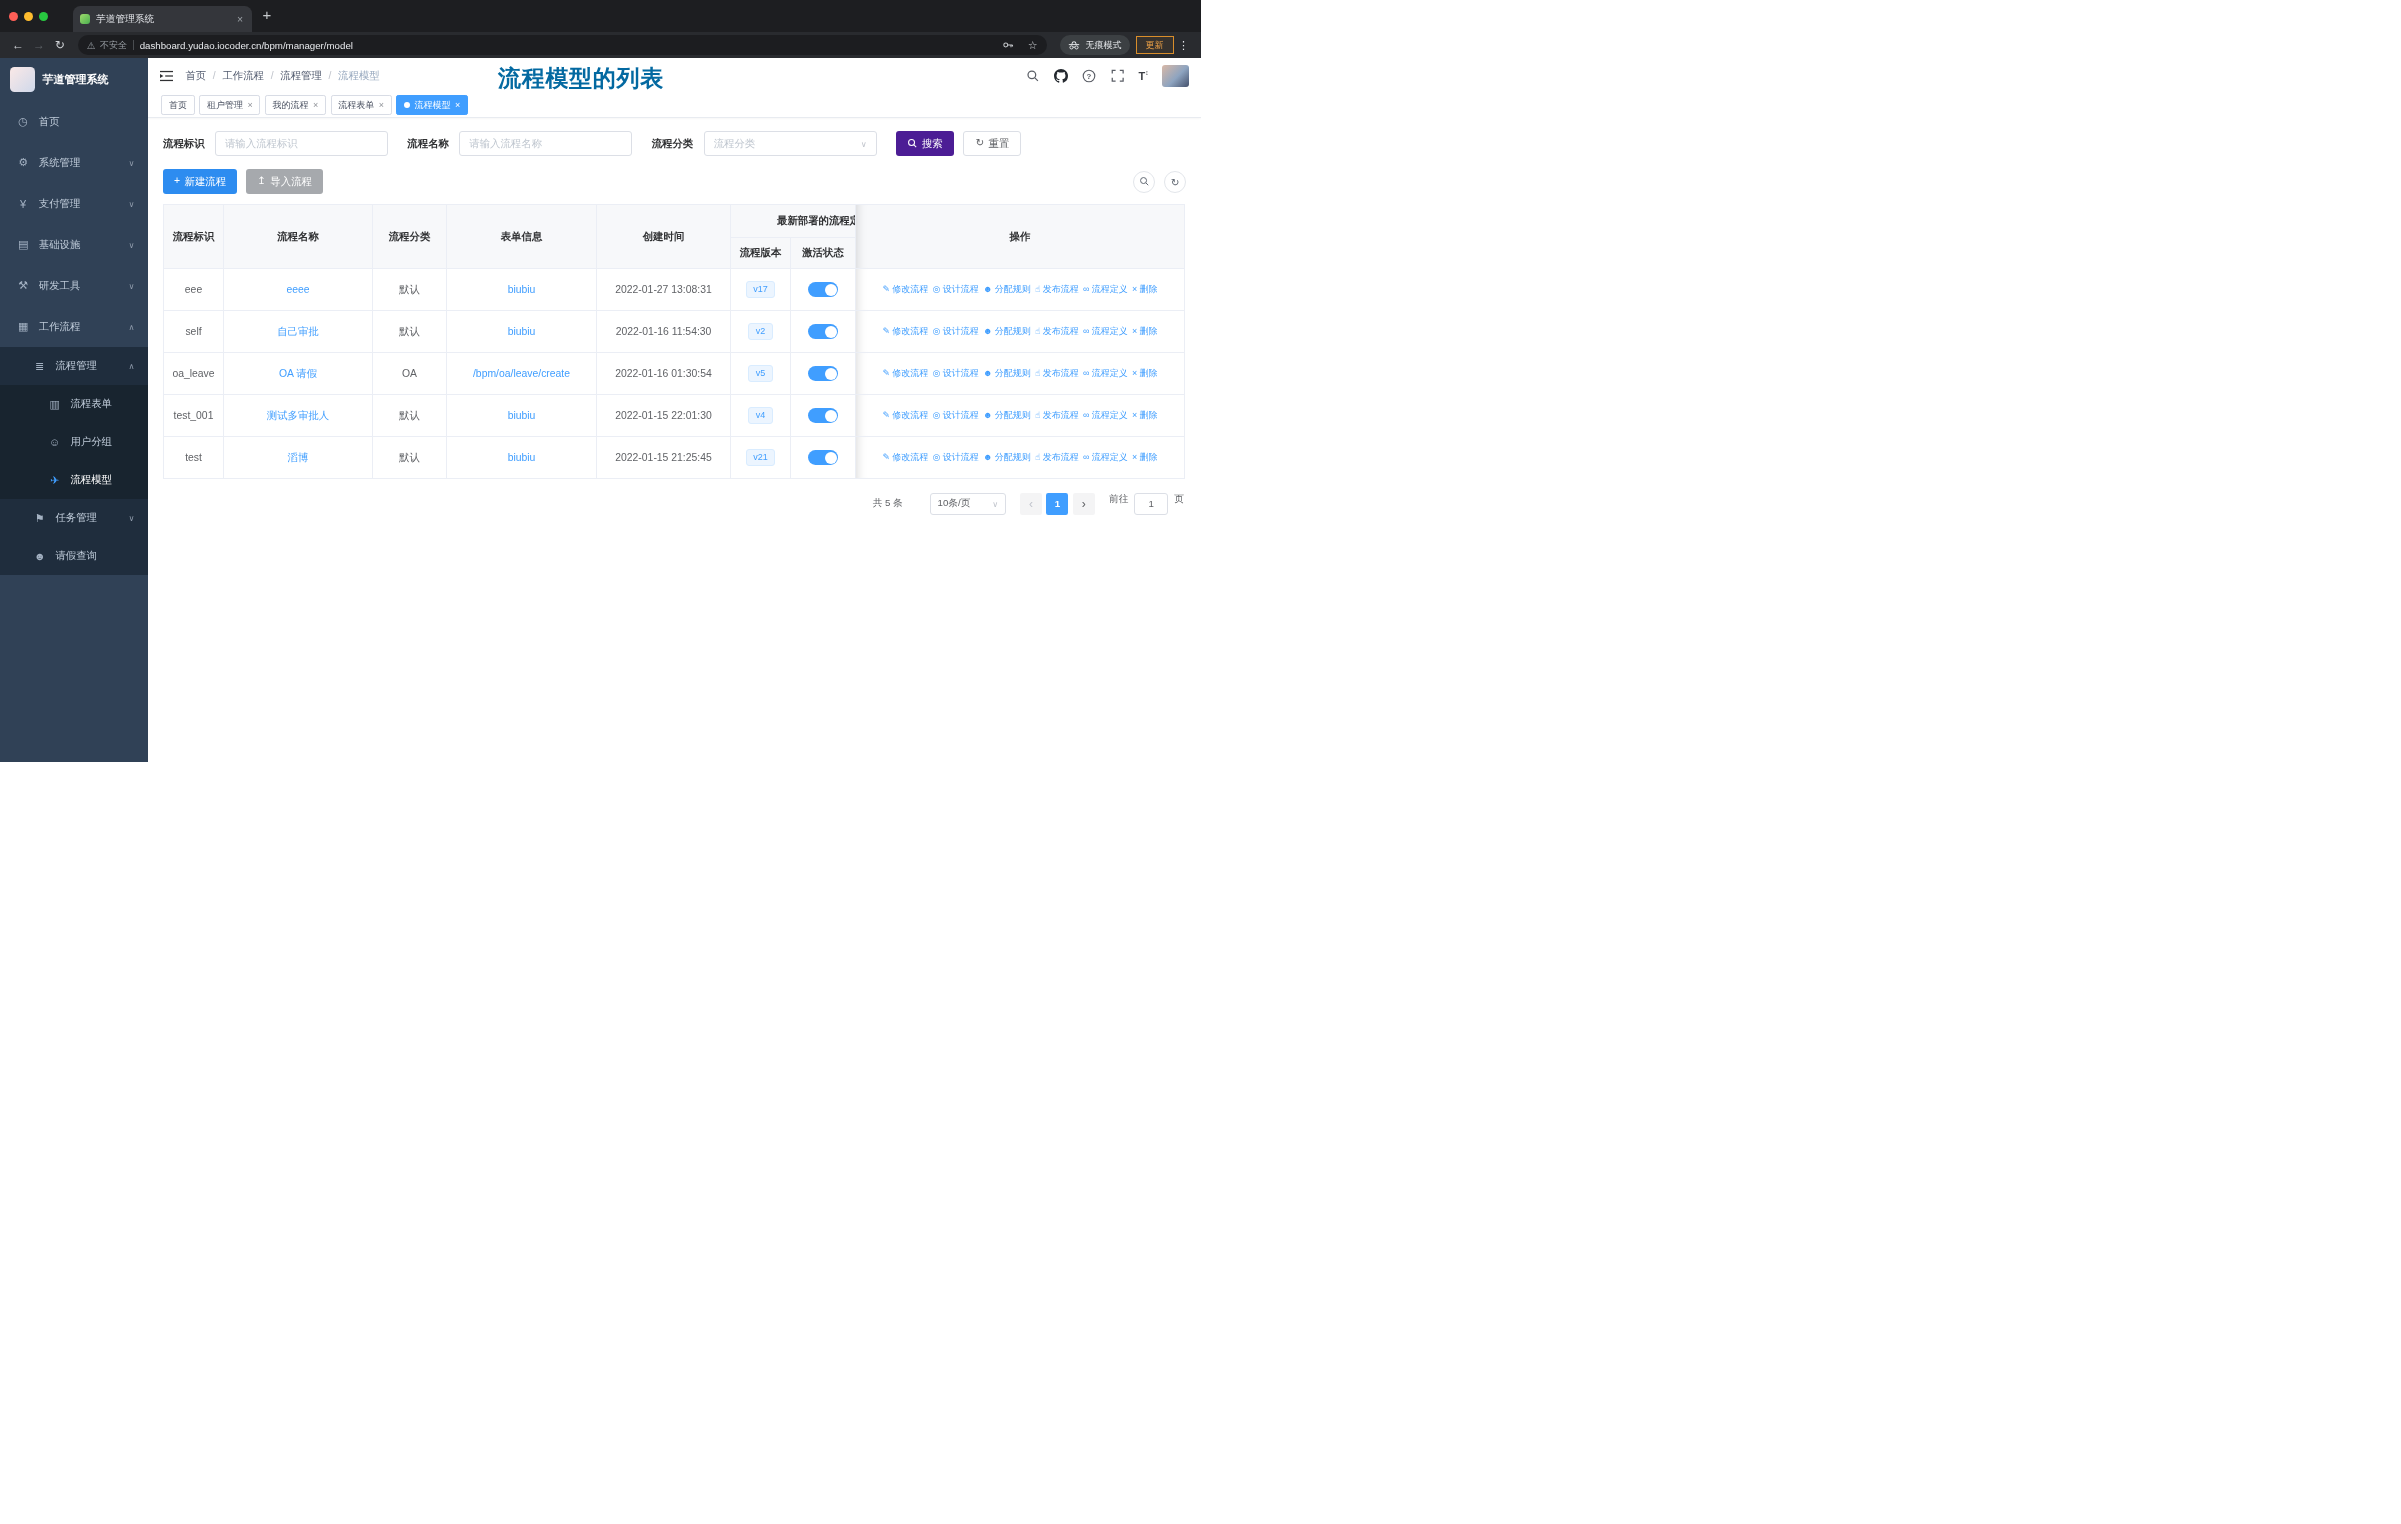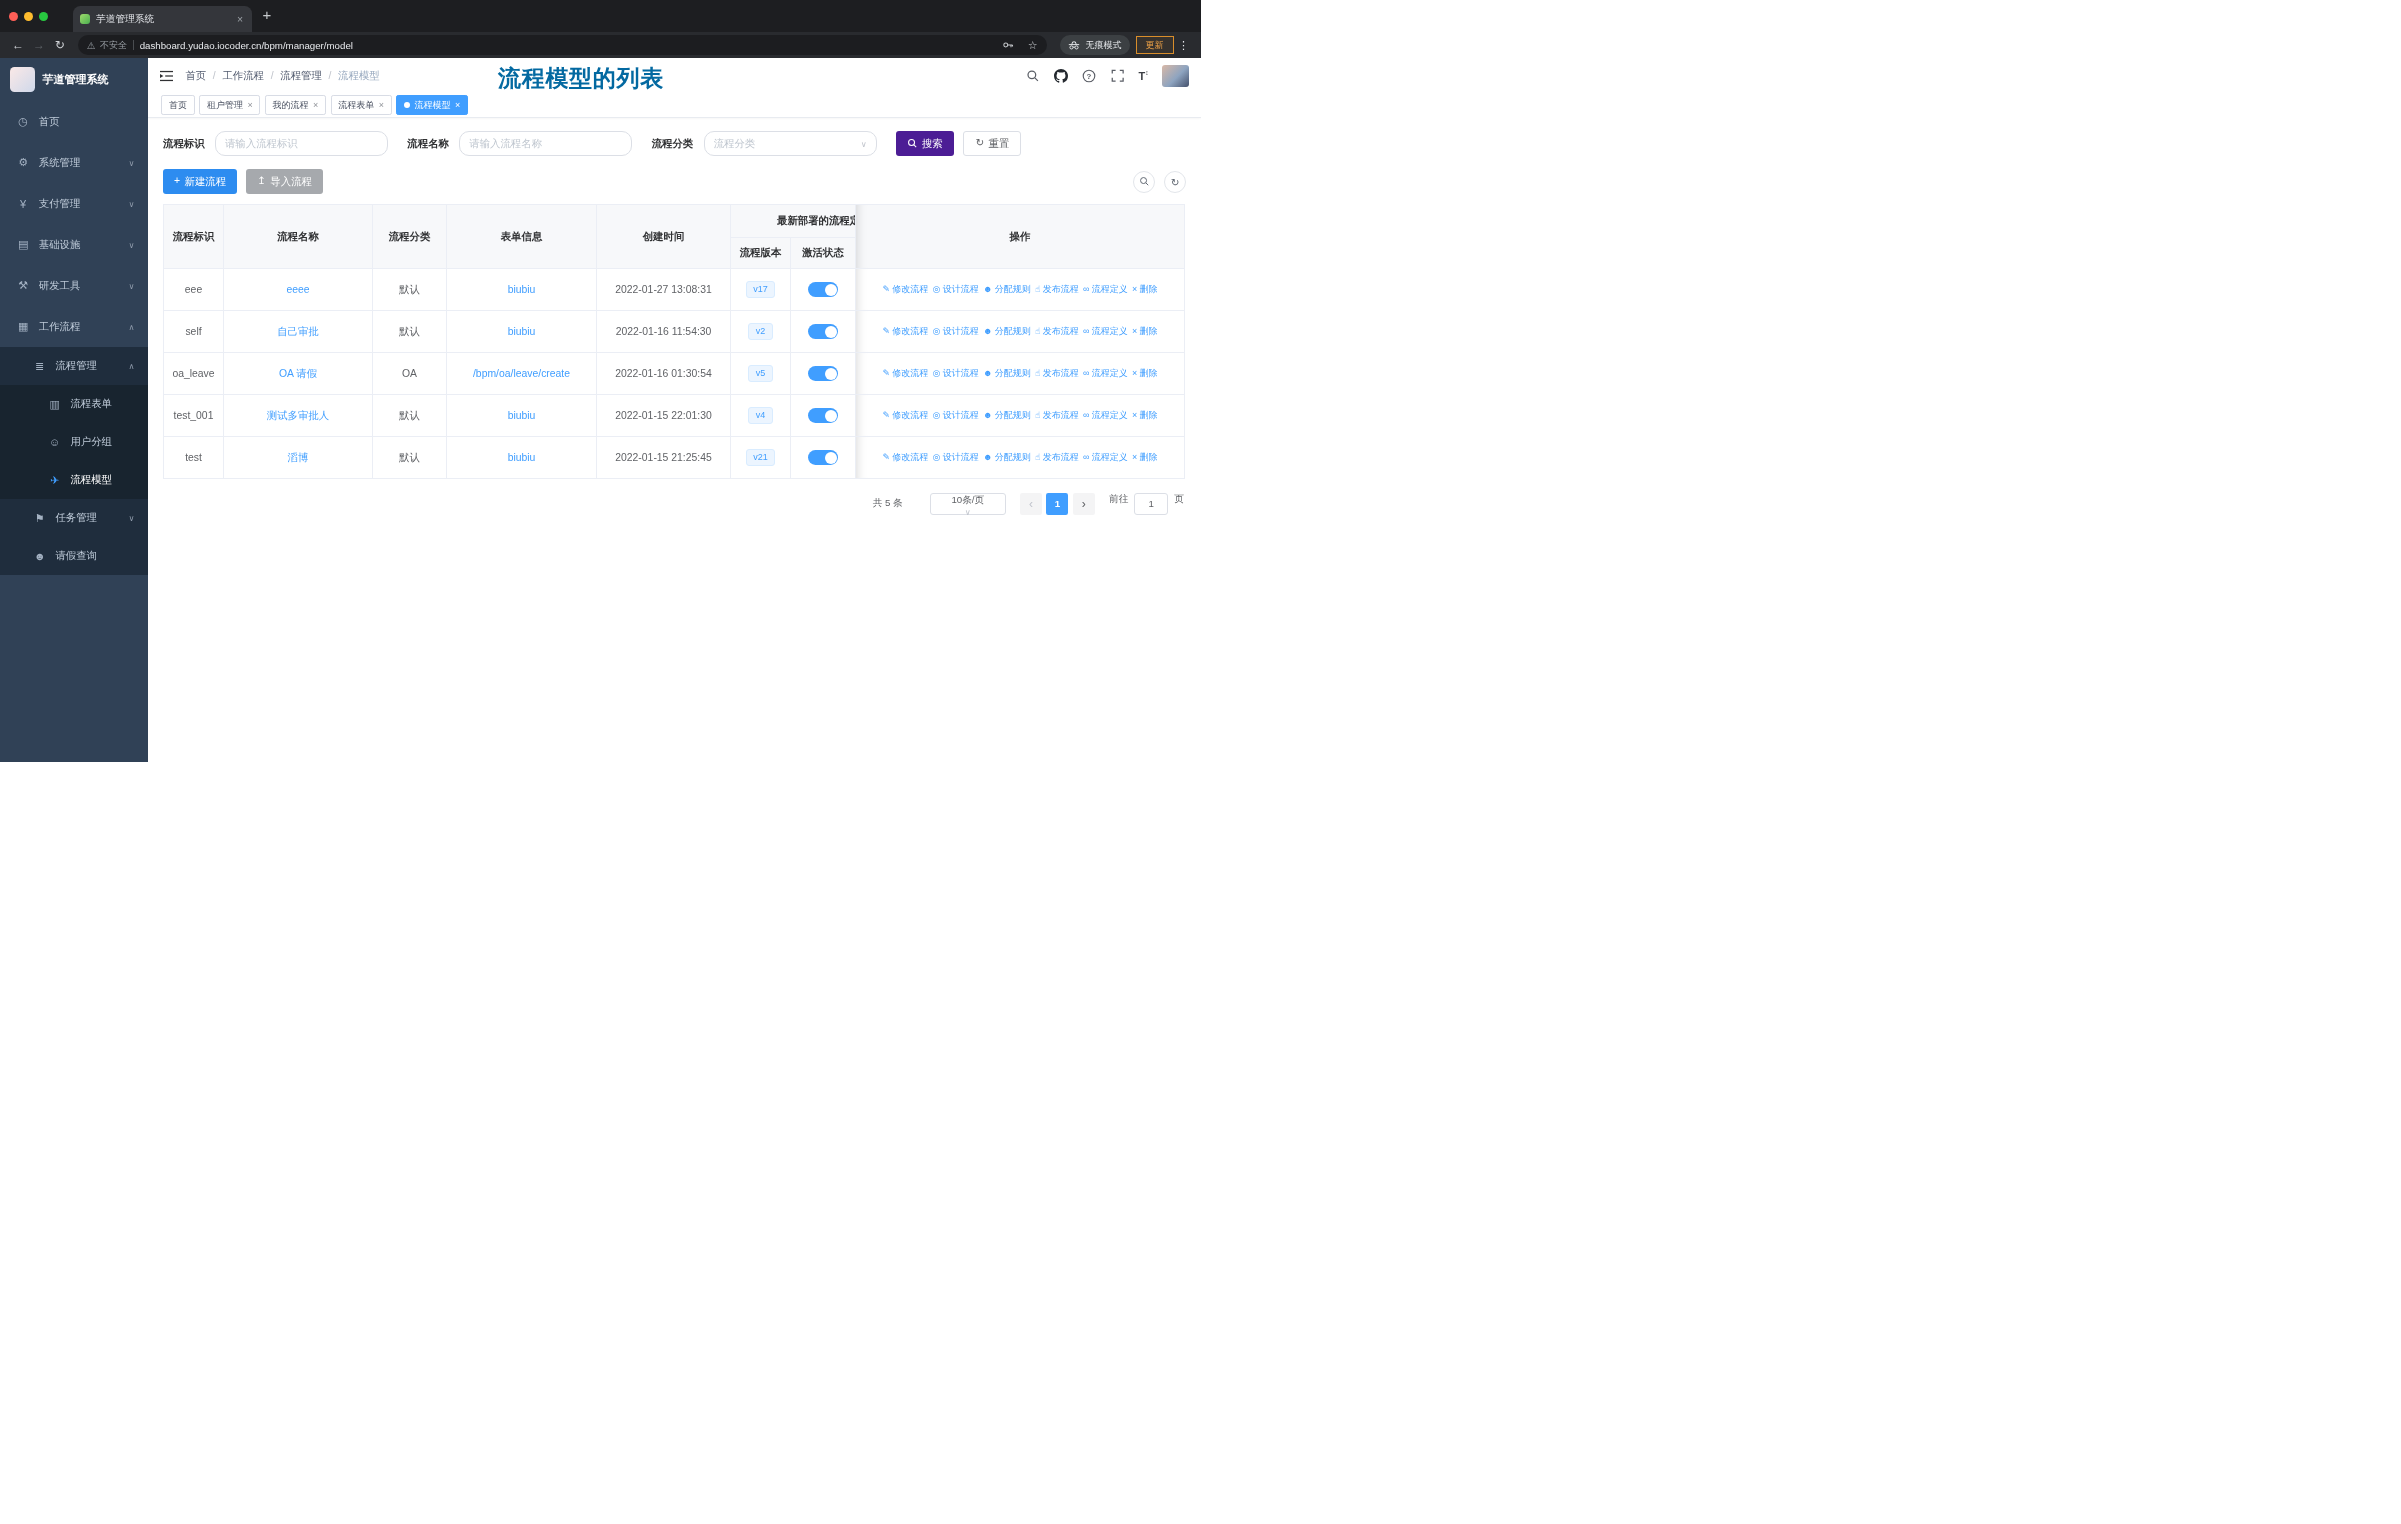--- a/index.html
+++ b/index.html
@@ -65,21 +65,21 @@
   .tagchip.active { background:#409eff; border-color:#409eff; color:#fff; }
   .tagchip.active .tclose { color:#fff; }
   .tagdot { width:6px; height:6px; border-radius:50%; background:#fff; }
 
   .content { flex:1; padding:13.4px 15px; overflow:hidden; }
 
   
   .filters { display:flex; align-items:center; margin-bottom:13.4px; }
   .f-group { display:flex; align-items:center; margin-right:19.4px; }
   .f-label { font-size:10.4px; font-weight:700; color:#303133; margin-right:10.4px; white-space:nowrap; }
-  .f-input { width:173px; height:24.6px; border:0.7px solid #dcdfe6; border-radius:10px; padding:0 9px; font-size:10.4px; color:#606266; background:#fff; outline:none; }
+  .f-input { width:173px; height:24.6px; border:0.7px solid #dcdfe6; border-radius:3px; padding:0 9px; font-size:10.4px; color:#606266; background:#fff; outline:none; }
   .f-input::placeholder { color:#bfc6cf; }
   .f-select { display:flex; align-items:center; cursor:pointer; }
   .f-select .ph { color:#bfc6cf; flex:1; }
   .f-select .caret { color:#c0c4cc; font-size:8.2px; }
   .btn { height:24.6px; border-radius:3px; font-size:10.4px; display:inline-flex; align-items:center; gap:4.5px; padding:0 11px; border:none; cursor:pointer; font-family:inherit; white-space:nowrap; }
   .btn-search { background:#4c1d95; color:#fff; margin-right:9.7px; }
   .btn-reset { background:#fff; border:0.7px solid #dcdfe6; color:#606266; }
   .btn .bic { font-size:10.4px; line-height:1; }
 
   .actionrow { display:flex; align-items:center; margin-bottom:10.4px; }
@@ -101,21 +101,21 @@
   .chip { display:inline-block; padding:2.2px 6.7px; background:#ecf5ff; border:0.7px solid #d9ecff; color:#409eff; border-radius:3px; font-size:9px; line-height:1.2; }
   .switch { display:inline-block; width:30px; height:15px; border-radius:7.4px; background:#409eff; position:relative; vertical-align:middle; cursor:pointer; }
   .switch::after { content:""; position:absolute; right:1.5px; top:1.5px; width:12px; height:12px; border-radius:50%; background:#fff; }
   td.ops { white-space:nowrap; padding:0 3px; }
   .op { color:#409eff; font-size:9px; margin:0 2.2px; white-space:nowrap; display:inline-flex; align-items:center; gap:2.2px; cursor:pointer; text-decoration:none; }
   .op-ic { font-size:9px; line-height:1; }
 
   
   .pager { display:flex; align-items:center; justify-content:flex-end; margin-top:13.4px; font-size:9.7px; color:#606266; width:1021px; }
   .ptotal { margin-right:27px; }
-  .psel { width:76px; height:22px; border:0.7px solid #dcdfe6; border-radius:3px; display:flex; align-items:center; justify-content:space-between; padding:0 6.7px; color:#606266; margin-right:12px; cursor:pointer;flex-direction:column; }
+  .psel { width:76px; height:22px; border:0.7px solid #dcdfe6; border-radius:3px; display:flex; align-items:center; justify-content:space-between; padding:0 6.7px; color:#606266; margin-right:12px; cursor:pointer; }
   .psel .caret { color:#c0c4cc; font-size:8.2px; }
   .pbtn { width:22px; height:22px; background:#f4f4f5; border-radius:2.2px; display:flex; align-items:center; justify-content:center; color:#c0c4cc; font-size:12px; margin:0 2.2px; cursor:pointer; }
   .pbtn.next { color:#606266; }
   .pcur { width:22px; height:22px; background:#409eff; color:#fff; border-radius:2.2px; display:flex; align-items:center; justify-content:center; font-weight:700; margin:0 2.2px; }
   .goto { display:flex; align-items:flex-start; gap:6px; margin-left:12px; }
   .goto-input { width:34px; height:22px; border:0.7px solid #dcdfe6; border-radius:3px; text-align:center; font-size:9.7px; color:#606266; outline:none; font-family:inherit; }
 </style>
 </head>
 <body>
 

